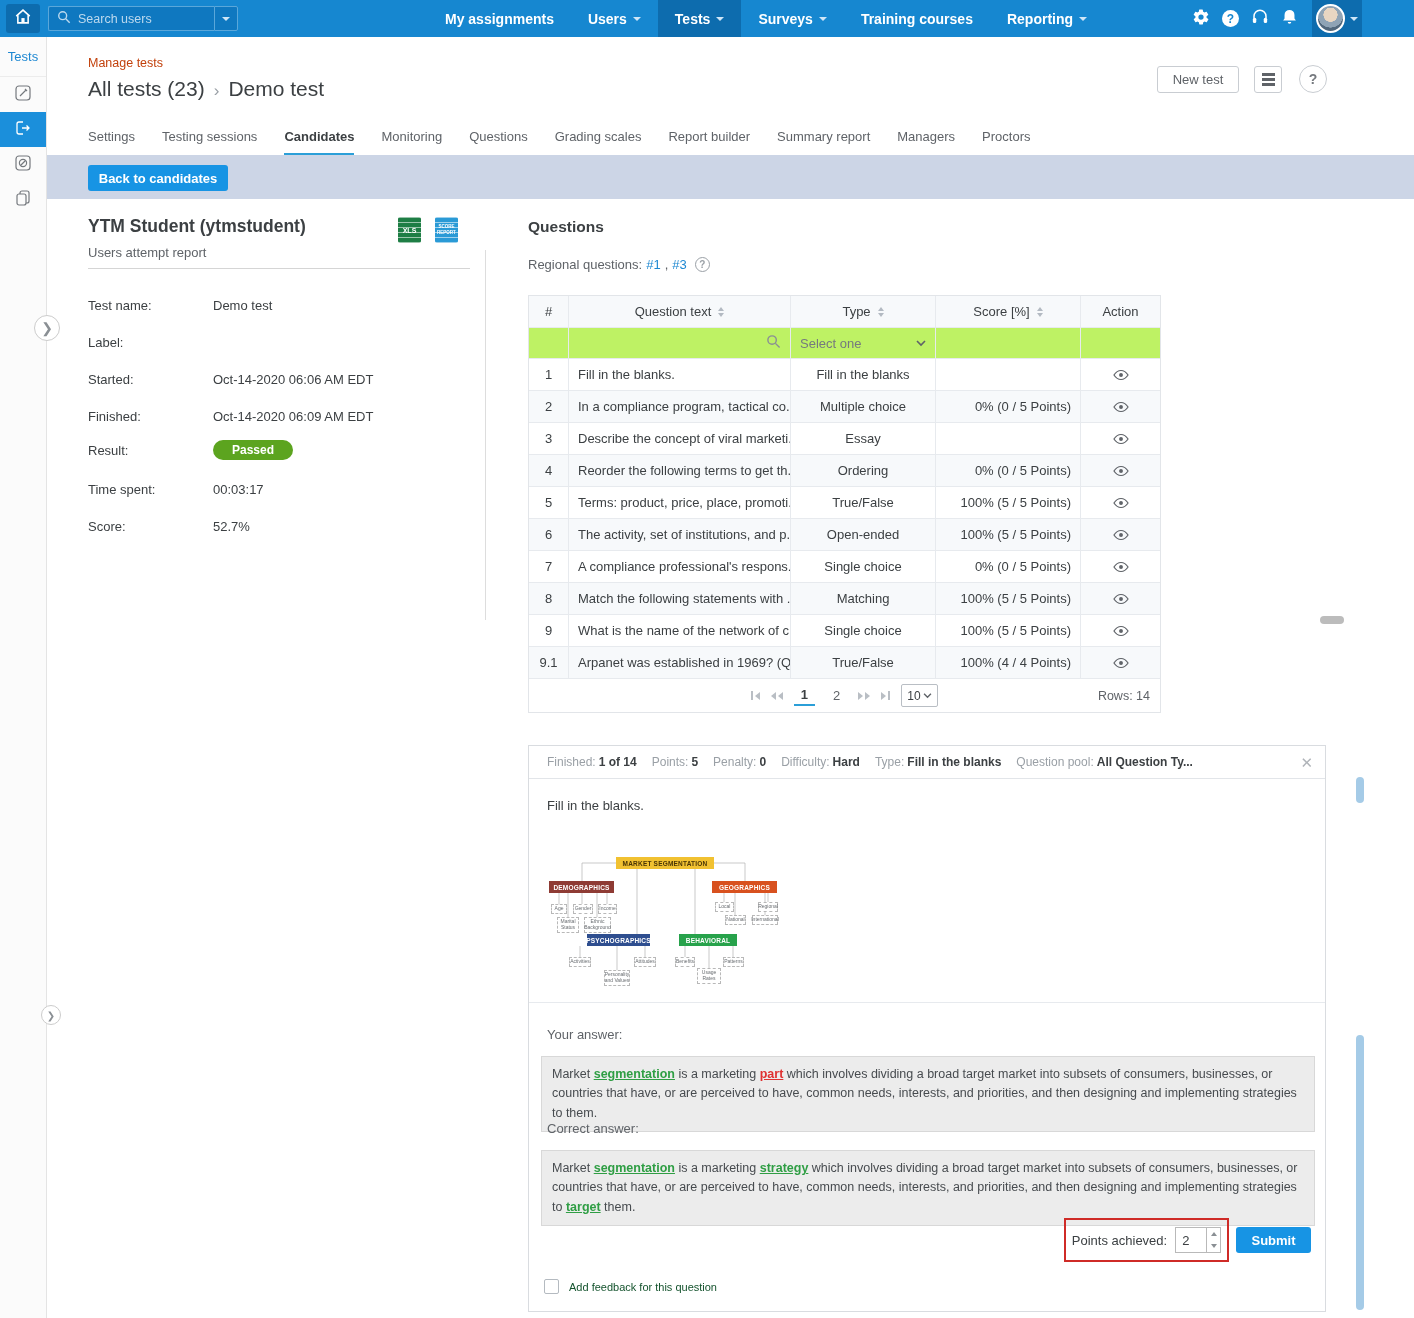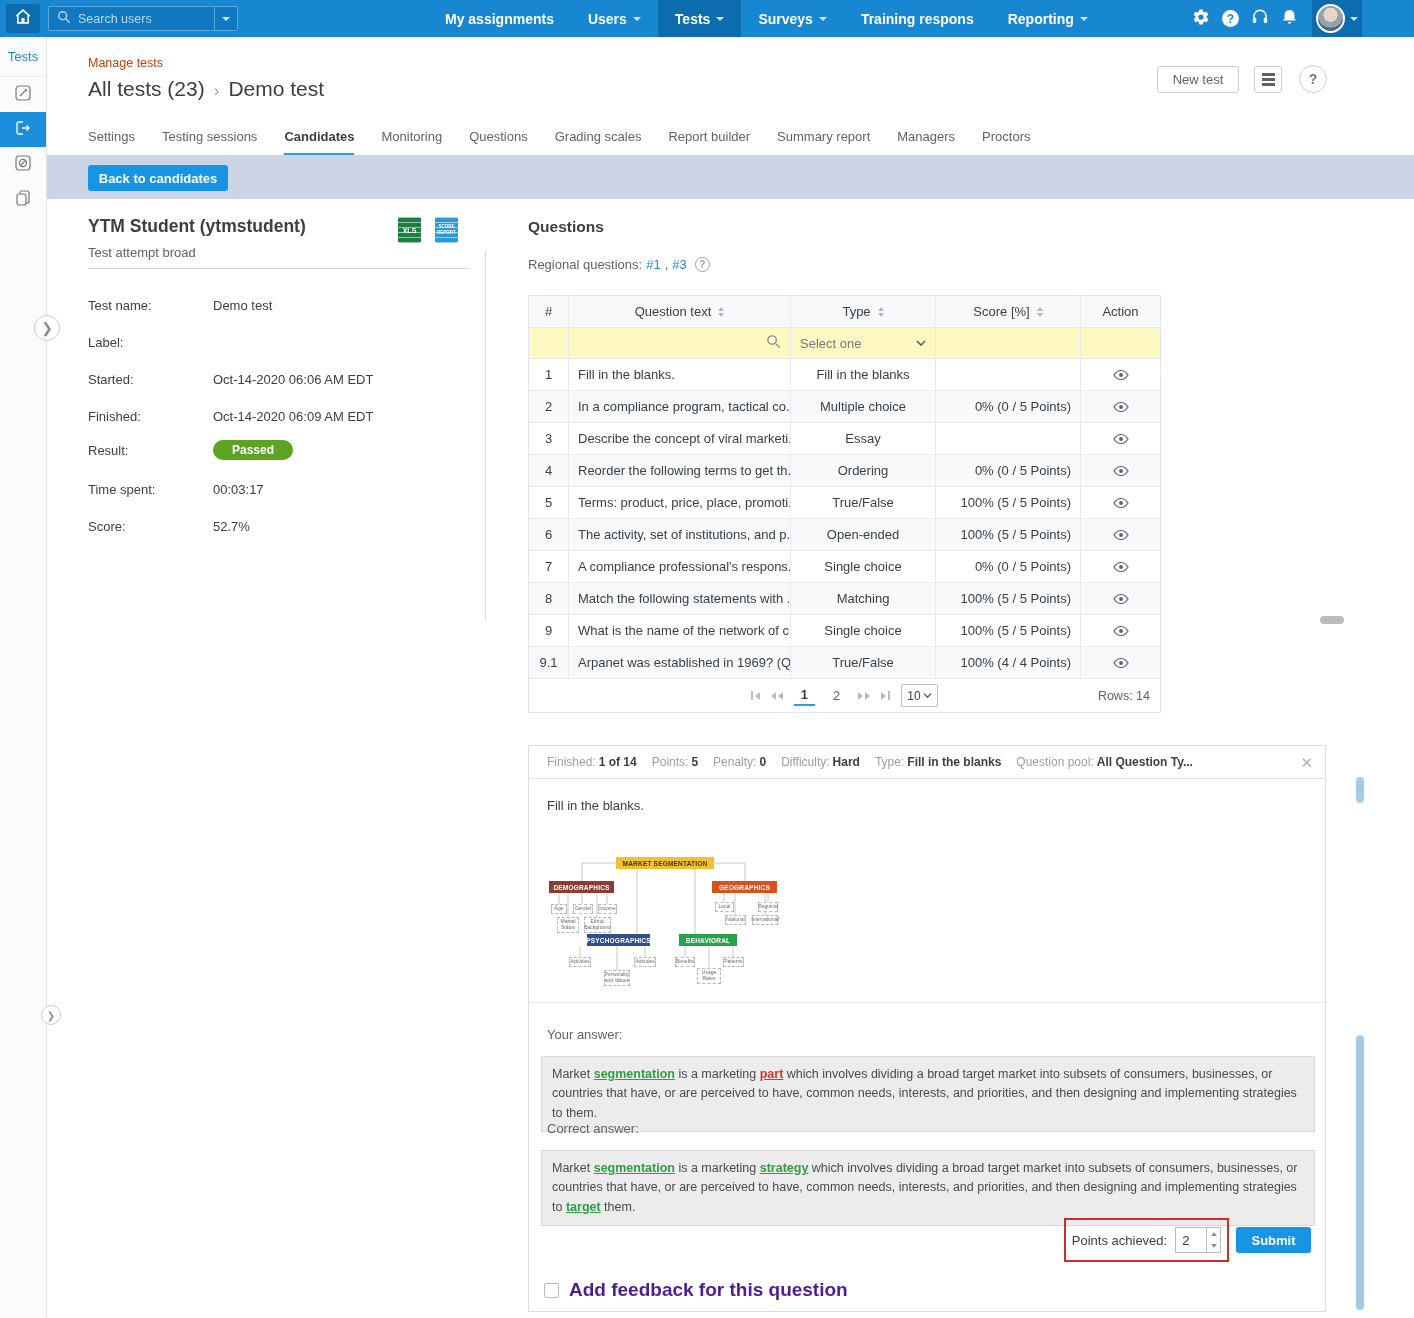--- a/index.html
+++ b/index.html
@@ -66,21 +66,21 @@
 .link{color:#1e88d2;cursor:pointer}
 .qmark-circle{width:15px;height:15px;border:1.5px solid #9aa0a6;border-radius:50%;color:#9aa0a6;font-size:10px;font-weight:bold;display:flex;align-items:center;justify-content:center;margin-left:4px;cursor:pointer}
 .qtable{position:absolute;left:528px;top:295px;width:633px;border:1px solid #e2e5e9;font-size:13px;color:#3c4043;background:#fff}
 .trow{display:flex;border-bottom:1px solid #e7eaee;align-items:stretch}
 .cell{display:flex;align-items:center;justify-content:center;border-right:1px solid #e7eaee;padding:0 9px;overflow:hidden;white-space:nowrap}
 .cell:last-child{border-right:none}
 .c1{width:40px}.c2{width:222px}.c3{width:145px}.c4{width:145px}.c5{width:79px}
 .cell.left{justify-content:flex-start}
 .cell.right{justify-content:flex-end}
 .hrow{height:32px;background:#f7f9fb}
-.filterrow{height:31px;background:#fef9c3}
+.filterrow{height:31px;background:#bef264}
 .drow{height:32px;background:#fff;cursor:pointer}
 .drow.alt{background:#f7f9fb}
 .sorticon{display:flex;flex-direction:column;gap:2px;margin-left:7px}
 .sorticon .up{width:0;height:0;border-left:3.5px solid transparent;border-right:3.5px solid transparent;border-bottom:4px solid #b3bac2}
 .sorticon .down{width:0;height:0;border-left:3.5px solid transparent;border-right:3.5px solid transparent;border-top:4px solid #b3bac2}
 .fake-select{display:flex;align-items:center;justify-content:space-between;width:100%;color:#75797e;cursor:pointer}
 .pagrow{height:33px;position:relative;display:flex;align-items:center;justify-content:center;gap:11px;background:#fff}
 .pg-ctl{display:flex;align-items:center;gap:2px;cursor:pointer}
 .tri-l{width:0;height:0;border-top:4px solid transparent;border-bottom:4px solid transparent;border-right:5px solid #b9bec4}
 .tri-r{width:0;height:0;border-top:4px solid transparent;border-bottom:4px solid transparent;border-left:5px solid #b9bec4}
@@ -106,21 +106,21 @@
 .points-box{position:absolute;left:535px;top:472px;width:165px;height:44px;border:2px solid #cf2b27;display:flex;align-items:center;justify-content:center;gap:8px;font-size:13px;color:#3c4043}
 .pts-input{width:46px;height:26px;border:1px solid #b9b9b9;display:flex;background:#fff}
 .pts-input input{width:30px;border:none;outline:none;font-size:13px;padding-left:6px;font-family:inherit;color:#3c4043}
 .spin{width:14px;border-left:1px solid #b9b9b9;display:flex;flex-direction:column}
 .spin span{flex:1;display:flex;align-items:center;justify-content:center;cursor:pointer}
 .spin .up::after{content:"";width:0;height:0;border-left:3px solid transparent;border-right:3px solid transparent;border-bottom:4px solid #8a8f94}
 .spin .down::after{content:"";width:0;height:0;border-left:3px solid transparent;border-right:3px solid transparent;border-top:4px solid #8a8f94}
 .submit-btn{position:absolute;left:707px;top:481px;width:75px;height:26px}
 .fb-row{position:absolute;left:15px;top:533px;display:flex;align-items:center;gap:10px;cursor:pointer}
 .checkbox{width:15px;height:15px;border:1.5px solid #b4bac0;border-radius:2px;background:#fff}
-.fb-label{font-size:19px;font-weight:bold;color:#4c1d95}
+.fb-label{font-size:11px;font-weight:normal;color:#14532d}
 
 
 .diagram{position:absolute;left:20px;top:108px;width:230px;height:136px}
 .dg-box{position:absolute;display:flex;align-items:center;justify-content:center;text-align:center;font-weight:bold;color:#fff;font-size:6.5px;letter-spacing:.2px;height:12px}
 .dg-root{background:#f1c131;color:#4a3505}
 .dg-child{position:absolute;background:#fff;border:1px dashed #b8b8b8;color:#6a6e72;font-size:5px;line-height:1.15;display:flex;align-items:center;justify-content:center;text-align:center;padding:1px;min-height:9px}
 .dg-lines{position:absolute;left:0;top:0}
 
 
 .vthumb{position:absolute;left:1356px;width:8px;border-radius:4px;background:#a5cbe7;cursor:pointer}
@@ -161,21 +161,21 @@
         </div>
       <div class="navitem active">
           <span>Tests</span>
           <span class="caret-dn"></span>
         </div>
       <div class="navitem">
           <span>Surveys</span>
           <span class="caret-dn"></span>
         </div>
       <div class="navitem">
-          <span>Training respons</span>
+          <span>Training courses</span>
         </div>
       <div class="navitem">
           <span>Reporting</span>
           <span class="caret-dn"></span>
         </div>
     </div>
     <div class="nav-icons">
       <span><svg width="18" height="18" viewBox="0 0 24 24">
             <path fill="#fff" d="M19.4 13c.04-.33.06-.66.06-1s-.02-.67-.06-1l2.1-1.6a.5.5 0 00.12-.65l-2-3.4a.5.5 0 00-.6-.22l-2.5 1a7.6 7.6 0 00-1.7-1l-.38-2.6A.5.5 0 0014 2h-4a.5.5 0 00-.5.42L9.1 5a7.6 7.6 0 00-1.7 1l-2.5-1a.5.5 0 00-.6.22l-2 3.4a.5.5 0 00.12.65L4.6 11c-.04.33-.06.66-.06 1s.02.67.06 1l-2.1 1.6a.5.5 0 00-.12.65l2 3.4c.13.22.39.3.6.22l2.5-1c.52.4 1.1.74 1.7 1l.4 2.6a.5.5 0 00.5.42h4a.5.5 0 00.5-.42l.4-2.6a7.6 7.6 0 001.7-1l2.5 1c.22.08.48 0 .6-.22l2-3.4a.5.5 0 00-.12-.65L19.4 13zM12 15.5A3.5 3.5 0 1112 8.5a3.5 3.5 0 010 7z"></path>
           </svg></span>
@@ -255,21 +255,21 @@
     <span class="tab">Managers</span>
     <span class="tab">Proctors</span>
   </div>
 
   <div class="band"></div>
   <div class="btn-blue back-btn">Back to candidates</div>
 
   <div class="student-name">YTM Student (ytmstudent)</div>
   <div class="file-icon xls">XLS</div>
   <div class="file-icon score-rep">SCORE REPORT</div>
-  <div class="attempt-sub">Test attempt broad</div>
+  <div class="attempt-sub">Users attempt report</div>
   <div class="hr1"></div>
 
   <div class="arow" style="top:296px">
       <span class="flabel">Test name:</span>
       <span>Demo test</span>
     </div>
   <div class="arow" style="top:333px">
       <span class="flabel">Label:</span>
       <span></span>
     </div>

